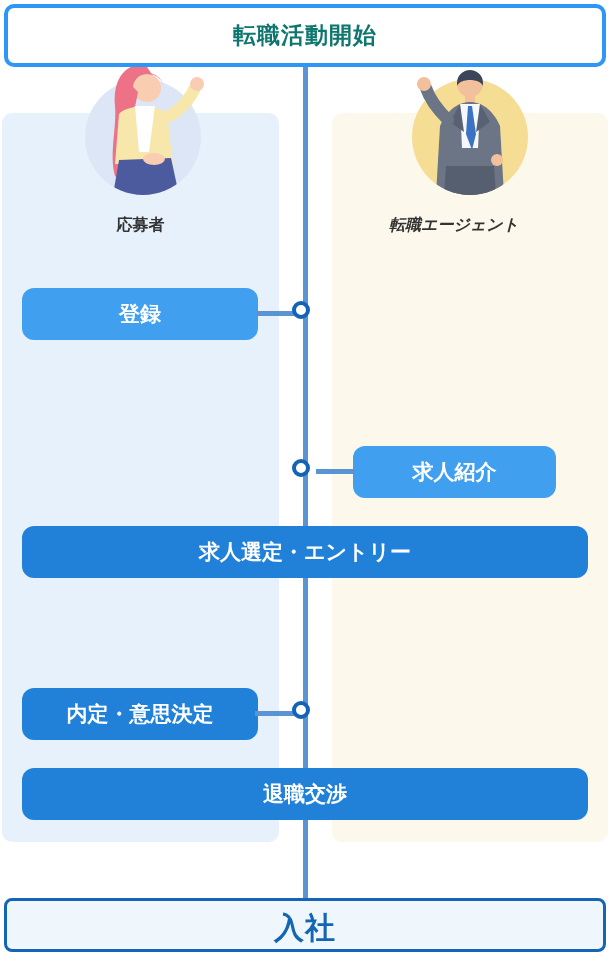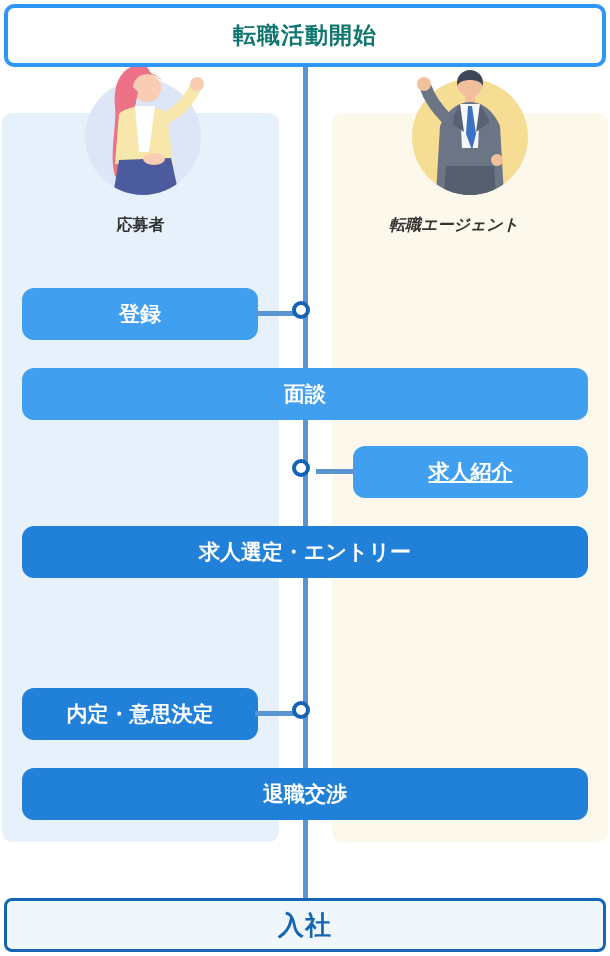--- a/index.html
+++ b/index.html
@@ -31,23 +31,23 @@
   }
 
   
   .end-box {
     position: absolute;
     left: 4px; top: 898px;
     width: 602px; height: 54px;
     background: #eff6fc;
     border: 3px solid #1465b4;
     border-radius: 8px;
-    display: flex; align-items: center; justify-content: center;
+    display: flex; align-items: flex-end; justify-content: center;
     color: #1465b4;
-    font-size: 26px; font-weight: bold;
+    font-size: 30px; font-weight: bold;
     letter-spacing: 1px;
     z-index: 4;
   }
 
   
   .timeline {
     position: absolute;
     left: 303px; top: 64px;
     width: 5px; height: 836px;
     background: #5b94d2;
@@ -89,21 +89,21 @@
     display: flex; align-items: center; justify-content: center;
     color: #ffffff;
     font-size: 21px; font-weight: bold;
     z-index: 2;
   }
   .step.light { background: #419ff0; }
   .step.dark  { background: #2181d9; }
 
   .s-touroku  { left: 22px;  top: 288px; width: 236px; }
   .s-mendan   { left: 22px;  top: 368px; width: 566px; }
-  .s-shokai   { left: 353px; top: 446px; width: 235px; text-decoration: underline; }
+  .s-shokai   { left: 353px; top: 446px; width: 203px; }
   .s-sentei   { left: 22px;  top: 526px; width: 566px; }
   .s-senko    { left: 22px;  top: 608px; width: 566px; }
   .s-naitei   { left: 22px;  top: 688px; width: 236px; }
   .s-taishoku { left: 22px;  top: 768px; width: 566px; }
 
   
   .connector {
     position: absolute;
     height: 5px;
     background: #5b94d2;
@@ -182,21 +182,20 @@
       <path d="M55,21 a13,13 0 0 1 26,0 l0,3 c-3,-8 -23,-8 -26,0 Z" fill="#3d4558"></path>
       <path d="M46,58 C36,48 28,38 24,26" stroke="#6b7585" stroke-width="12" fill="none" stroke-linecap="round"></path>
       <circle cx="22" cy="22" r="7" fill="#f2c09c"></circle>
     </svg>
   </div>
 
   <div class="panel-label left">応募者</div>
   <div class="panel-label right">転職エージェント</div>
 
   <div class="step light s-touroku">登録</div>
-  <div class="step light s-mendan">面談</div>
   <div class="step light s-shokai">求人紹介</div>
   <div class="step dark s-sentei">求人選定・エントリー</div>
   <div class="step dark s-naitei">内定・意思決定</div>
   <div class="step dark s-taishoku">退職交渉</div>
 
   <div class="connector c-touroku"></div>
   <div class="connector c-shokai"></div>
   <div class="connector c-naitei"></div>
 
   <div class="node n-touroku"></div>

